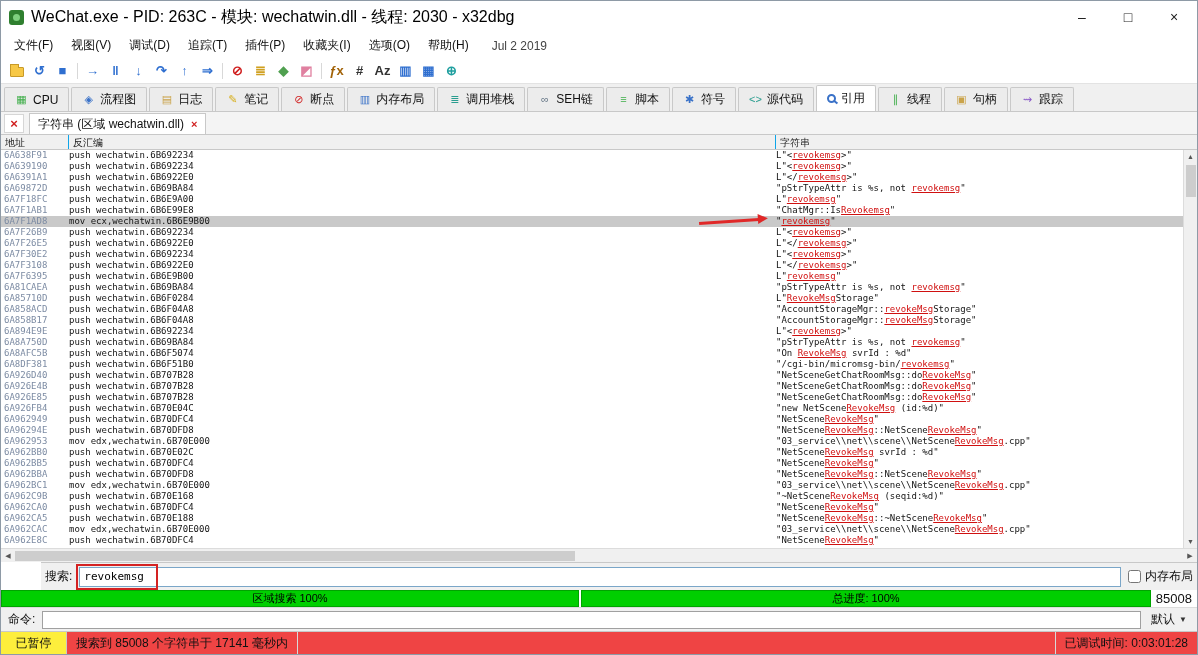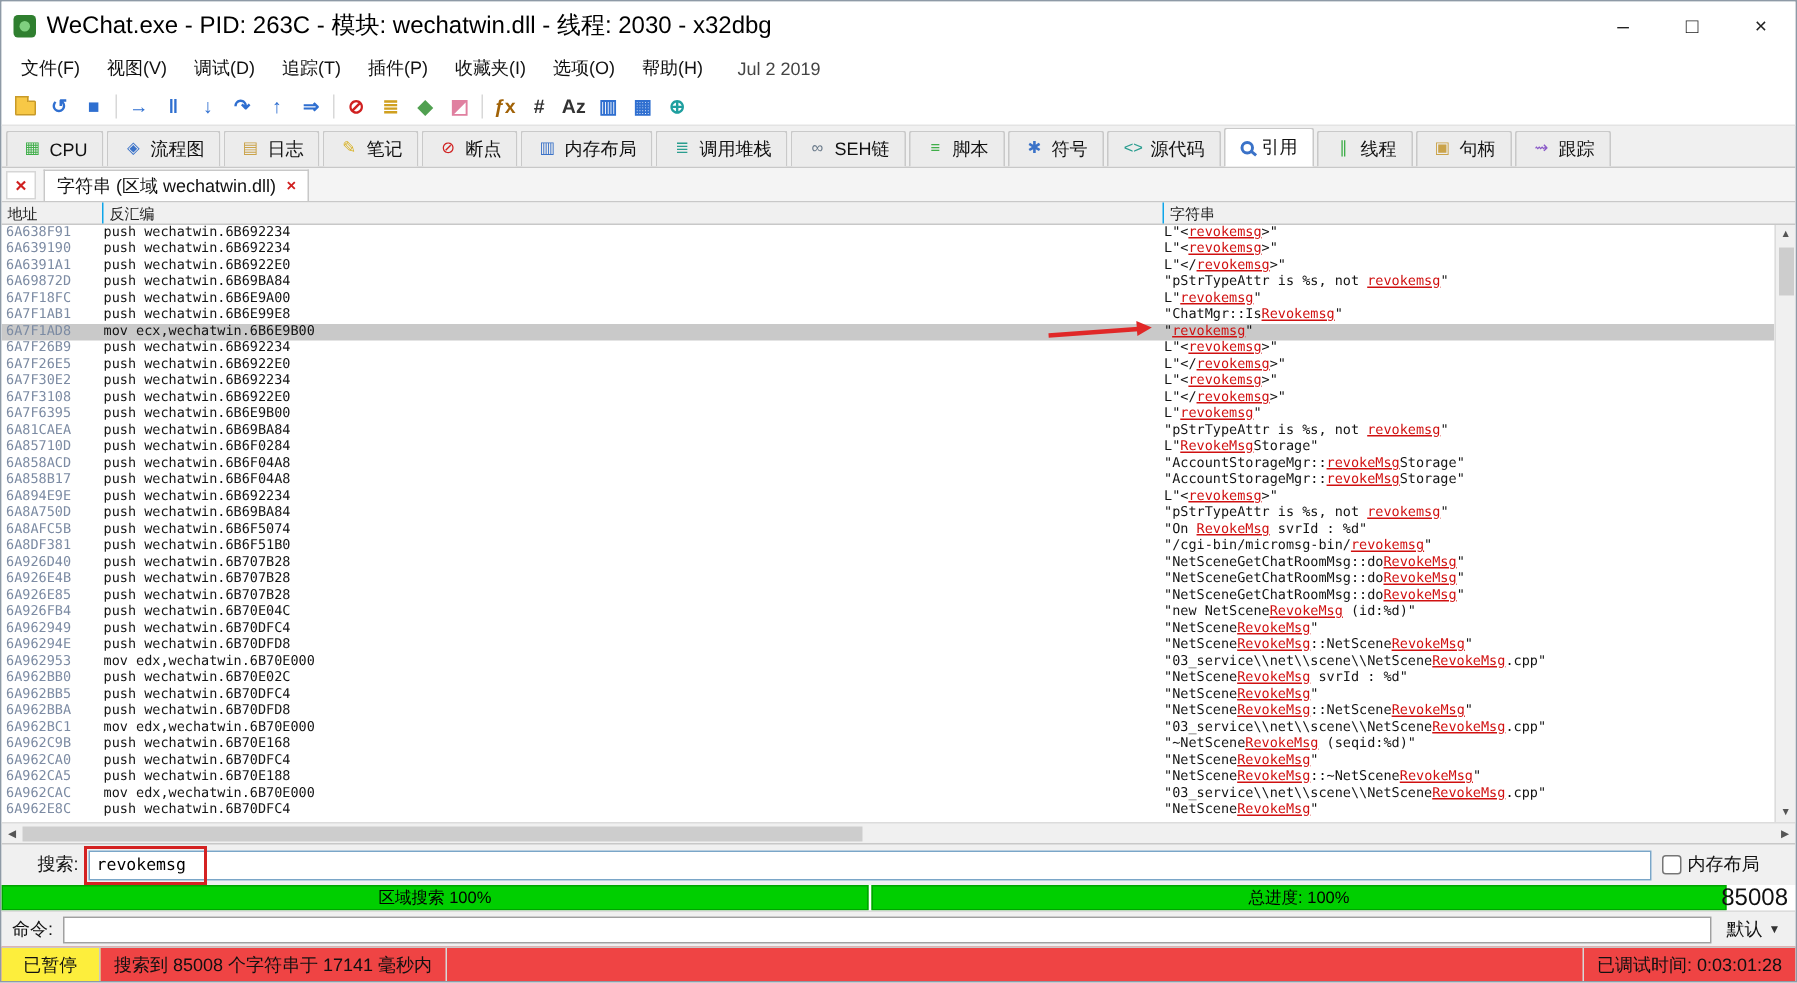--- a/index.html
+++ b/index.html
@@ -54,32 +54,32 @@
   .annot-arrow::after { content:''; position:absolute; right:-9px; top:-4px; border-left:10px solid #e02828; border-top:5px solid transparent; border-bottom:5px solid transparent; }
   
   .vscroll { flex:0 0 14px; background:#f0f0f0; border-left:1px solid #dcdcdc; position:relative; display:flex; flex-direction:column; justify-content:space-between; align-items:center; }
   .vscroll .arr { font-size:7px; color:#555; height:13px; display:flex; align-items:center; }
   .vthumb { position:absolute; top:15px; left:2px; width:10px; height:32px; background:#cdcdcd; }
   .hscrollbar { height:14px; flex:0 0 14px; background:#f0f0f0; border-top:1px solid #dcdcdc; display:flex; align-items:center; }
   .hscrollbar .arr { font-size:7px; color:#555; width:14px; text-align:center; }
   .hthumb { width:560px; height:10px; background:#cdcdcd; }
   .hspacer { flex:1; }
   
-  .searchrow { height:28px; flex:0 0 28px; background:#f0f0f0; border-top:1px solid #c8c8c8; display:flex; align-items:center; padding:0 24px; gap:7px; }
+  .searchrow { height:28px; flex:0 0 28px; background:#f0f0f0; border-top:1px solid #c8c8c8; display:flex; align-items:center; padding:0 4px; gap:7px;margin-left:40px; }
   .search-wrap { flex:1; position:relative; height:20px; }
   .search-input { width:100%; height:20px; border:1px solid #7aa6c8; padding:0 4px; font-family:"DejaVu Sans Mono", monospace; font-size:11px; background:#fff; }
   .annot-box { position:absolute; left:-3px; top:-3px; width:82px; height:26px; border:2px solid #d42222; pointer-events:none; }
   .regex-wrap { display:flex; align-items:center; gap:4px; }
   .regex-wrap input { width:13px; height:13px; }
   
   .progressrow { height:17px; flex:0 0 17px; background:#fff; display:flex; align-items:stretch; }
   .pbar { background:#00cf00; border:1px solid #00a400; color:#000; font-size:11px; display:flex; align-items:center; justify-content:center; }
   .pbar-region { width:578px; margin-right:2px; }
   .pbar-total { flex:1; }
-  .pcount { width:46px; display:flex; align-items:center; justify-content:flex-end; padding-right:5px; font-size:16px; }
+  .pcount { width:46px; display:flex; align-items:center; justify-content:flex-end; padding-right:5px; font-size:13px; }
   
   .commandrow { height:24px; flex:0 0 24px; background:#f0f0f0; border-top:1px solid #dcdcdc; display:flex; align-items:center; padding:0 7px; gap:7px; }
   .cmd-input { flex:1; height:18px; border:1px solid #a0a0a0; background:#fff; padding:0 4px; font-size:11px; }
   .profile { display:flex; align-items:center; gap:4px; padding:0 3px; }
   .profile .arrow { font-size:8px; color:#333; }
   
   .statusbar { height:23px; flex:0 0 23px; background:#ef4444; border-top:1px solid #c8c8c8; display:flex; align-items:stretch; }
   .badge-paused { width:66px; background:#fdee3c; display:flex; align-items:center; justify-content:center; border-right:1px solid #c8c8c8; }
   .status-msg { display:flex; align-items:center; padding:0 9px; border-right:1px solid #d8d8d8; }
   .status-spacer { flex:1; }

